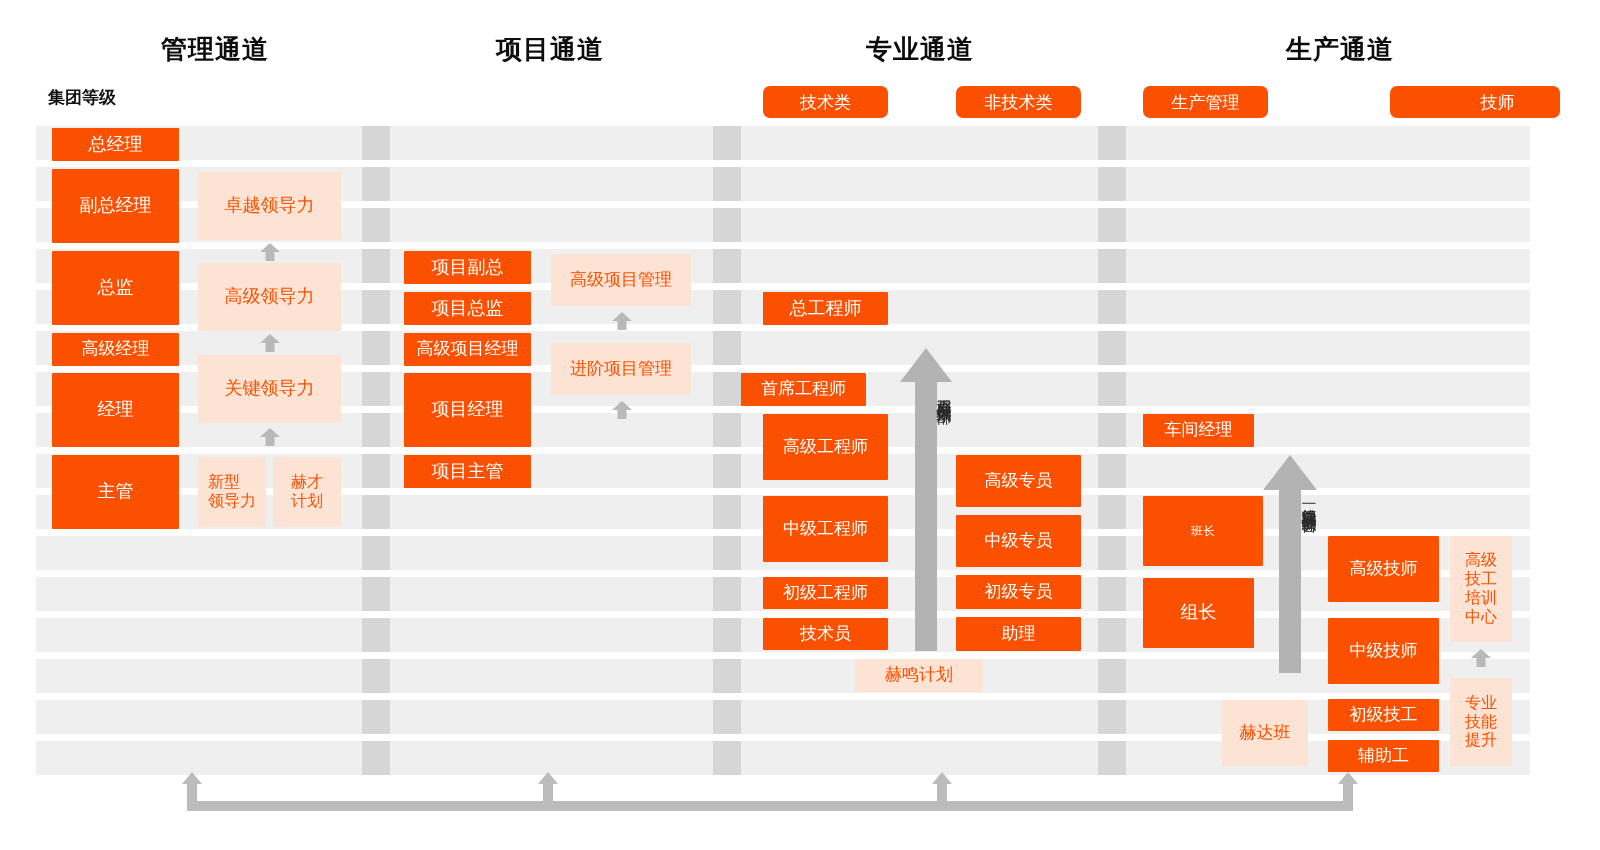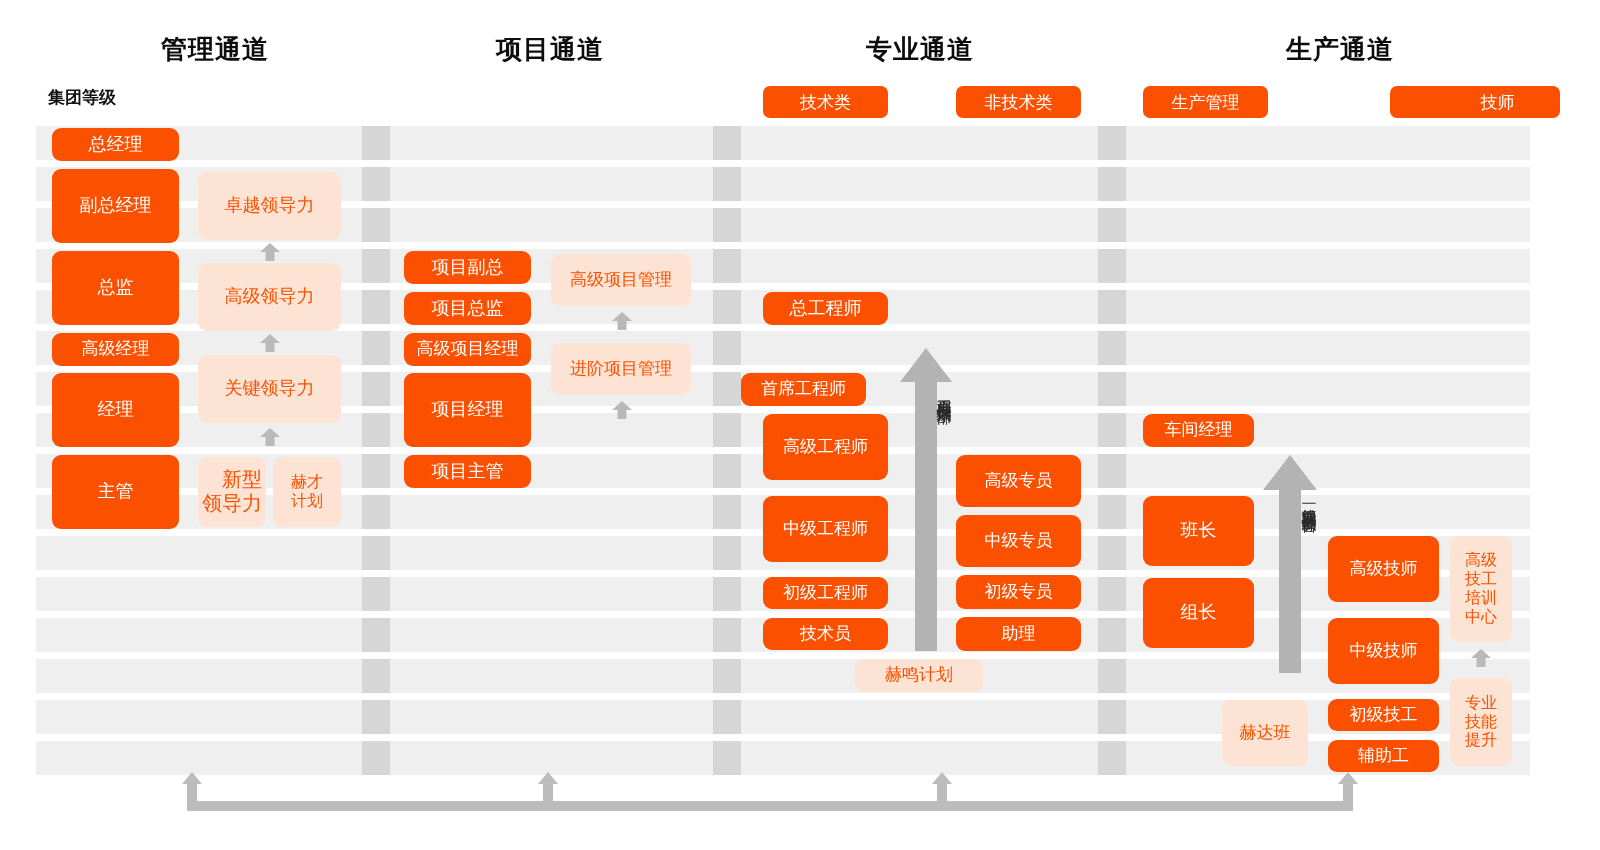--- a/index.html
+++ b/index.html
@@ -26,23 +26,23 @@
   }
   .group-label{
     position:absolute;
     font-size:17px;font-weight:bold;color:#111;
     white-space:nowrap;
   }
 
   
   .box{
     position:absolute;
-    border-radius:9px;
+    border-radius:1px;
     display:flex;align-items:center;justify-content:center;
-    text-align:right;
+    text-align:left;
     line-height:1.18;
     box-sizing:border-box;
     white-space:pre-line;
   }
   .box.solid{background:#fb5000;color:#ffffff;}
   .box.soft{background:#fde3d3;color:#fb5000;}
   .cat{
     position:absolute;
     background:#fb5000;color:#fff;
     border-radius:7px;
@@ -161,21 +161,21 @@
   <div class="box solid" style="left:52px;top:128px;width:127px;height:33px;font-size:18px;">总经理</div>
   <div class="box solid" style="left:52px;top:169px;width:127px;height:74px;font-size:18px;">副总经理</div>
   <div class="box solid" style="left:52px;top:251px;width:127px;height:74px;font-size:18px;">总监</div>
   <div class="box solid" style="left:52px;top:333px;width:127px;height:33px;font-size:17px;">高级经理</div>
   <div class="box solid" style="left:52px;top:373px;width:127px;height:74px;font-size:18px;">经理</div>
   <div class="box solid" style="left:52px;top:455px;width:127px;height:74px;font-size:18px;">主管</div>
 
   <div class="box soft" style="left:198px;top:172px;width:143px;height:68px;font-size:18px;">卓越领导力</div>
   <div class="box soft" style="left:198px;top:263px;width:143px;height:68px;font-size:18px;">高级领导力</div>
   <div class="box soft" style="left:198px;top:355px;width:143px;height:68px;font-size:18px;">关键领导力</div>
-  <div class="box soft" style="left:198px;top:457px;width:68px;height:70px;font-size:20px;">新型
+  <div class="box soft" style="left:198px;top:457px;width:68px;height:70px;font-size:16px;">新型
 领导力</div>
   <div class="box soft" style="left:273px;top:457px;width:68px;height:70px;font-size:16px;">赫才
 计划</div>
 
   <div class="uparrow" style="left:259px;top:243px;">
     <svg width="22" height="18" viewBox="0 0 22 18">
         <path d="M11 0 L21 9 L15.5 9 L15.5 18 L6.5 18 L6.5 9 L1 9 Z" fill="#b9b9b9"></path>
       </svg>
   </div>
   <div class="uparrow" style="left:259px;top:334px;">
@@ -224,21 +224,21 @@
   <div class="bigarrow" style="left:900px;top:348px;width:52px;height:303px;">
     <svg width="52" height="303" viewBox="0 0 52 303" style="display:block;">
       <path d="M26 0 L52 34 L37 34 L37 303 L15 303 L15 34 L0 34 Z" fill="#b3b3b3"></path>
     </svg>
     <div class="vtext" style="left:0;top:40px;width:52px;">工程师发展计划俱乐部</div>
   </div>
 
   <div class="box soft" style="left:855px;top:659px;width:128px;height:33px;font-size:17px;">赫鸣计划</div>
 
   <div class="box solid" style="left:1143px;top:414px;width:111px;height:33px;font-size:17px;">车间经理</div>
-  <div class="box solid" style="left:1143px;top:496px;width:111px;height:70px;font-size:18px;">班长</div>
+  <div class="box solid" style="left:1143px;top:496px;width:120px;height:70px;font-size:12px;">班长</div>
   <div class="box solid" style="left:1143px;top:578px;width:111px;height:70px;font-size:18px;">组长</div>
 
   <div class="bigarrow" style="left:1263px;top:455px;width:54px;height:218px;">
     <svg width="54" height="218" viewBox="0 0 54 218" style="display:block;">
       <path d="M27 0 L54 35 L38 35 L38 218 L16 218 L16 35 L0 35 Z" fill="#b3b3b3"></path>
     </svg>
     <div class="vtext" style="left:0;top:41px;width:54px;">一线管理发展计划训练营</div>
   </div>
 
   <div class="box solid" style="left:1328px;top:536px;width:111px;height:66px;font-size:17px;">高级技师</div>

